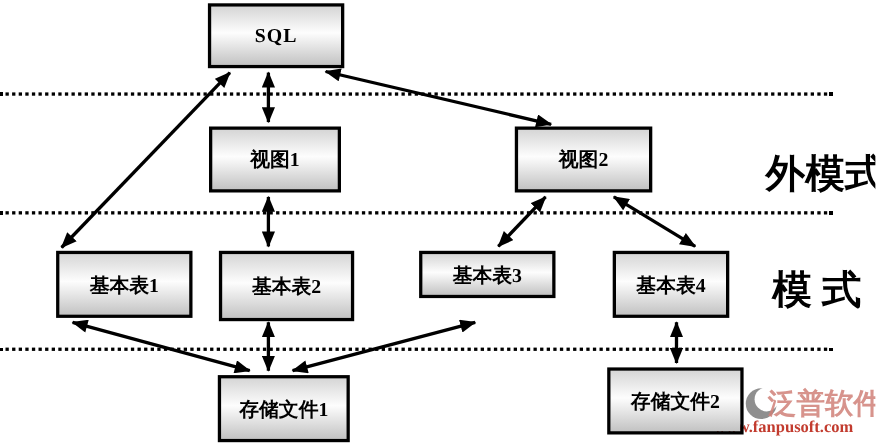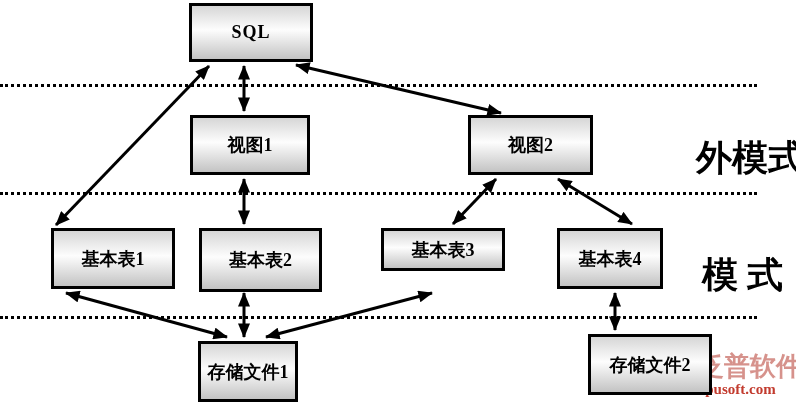--- a/index.html
+++ b/index.html
@@ -35,22 +35,22 @@
     white-space: nowrap;
     z-index: 4;
   }
   #node-sql    { left:189px; top:3px;   width:124px; height:59px; font-size:18px; letter-spacing:1px; }
   #node-view1  { left:190px; top:115px; width:120px; height:60px; }
   #node-view2  { left:468px; top:115px; width:125px; height:60px; }
   #node-table1 { left:15px;  top:228px; width:124px; height:61px;margin-left:36px; }
   #node-table2 { left:199px; top:228px; width:123px; height:64px; }
   #node-table3 { left:381px; top:228px; width:124px; height:43px; }
   #node-table4 { left:557px; top:228px; width:106px; height:61px; }
-  #node-file1  { left:198px; top:341px; width:100px; height:61px; }
-  #node-file2  { left:552px; top:334px; width:124px; height:61px;margin-left:36px; }
+  #node-file1  { left:198px; top:341px; width:120px; height:61px; }
+  #node-file2  { left:552px; top:334px; width:124px; height:61px; }
 
   .sep {
     position: absolute;
     left: 0;
     width: 757px;
     height: 0;
     border-top: 3px dotted #000000;
     z-index: 1;
   }
   #sep-1 { top: 84px; }
@@ -59,21 +59,21 @@
 
   .layer-label {
     position: absolute;
     font-weight: bold;
     font-size: 36px;
     color: #000000;
     white-space: nowrap;
     z-index: 5;
   }
   #label-external { left: 696px; top: 134px; }
-  #label-schema   { left: 702px; top: 239px; margin-top: 12px; }
+  #label-schema   { left: 702px; top: 239px; }
   #label-internal { left: 710px; top: 352px; }
 
   .watermark {
     position: absolute;
     left: 0; top: 0;
     z-index: 2;
   }
   .wm-brand {
     position: absolute;
     left: 698px; top: 349px;

